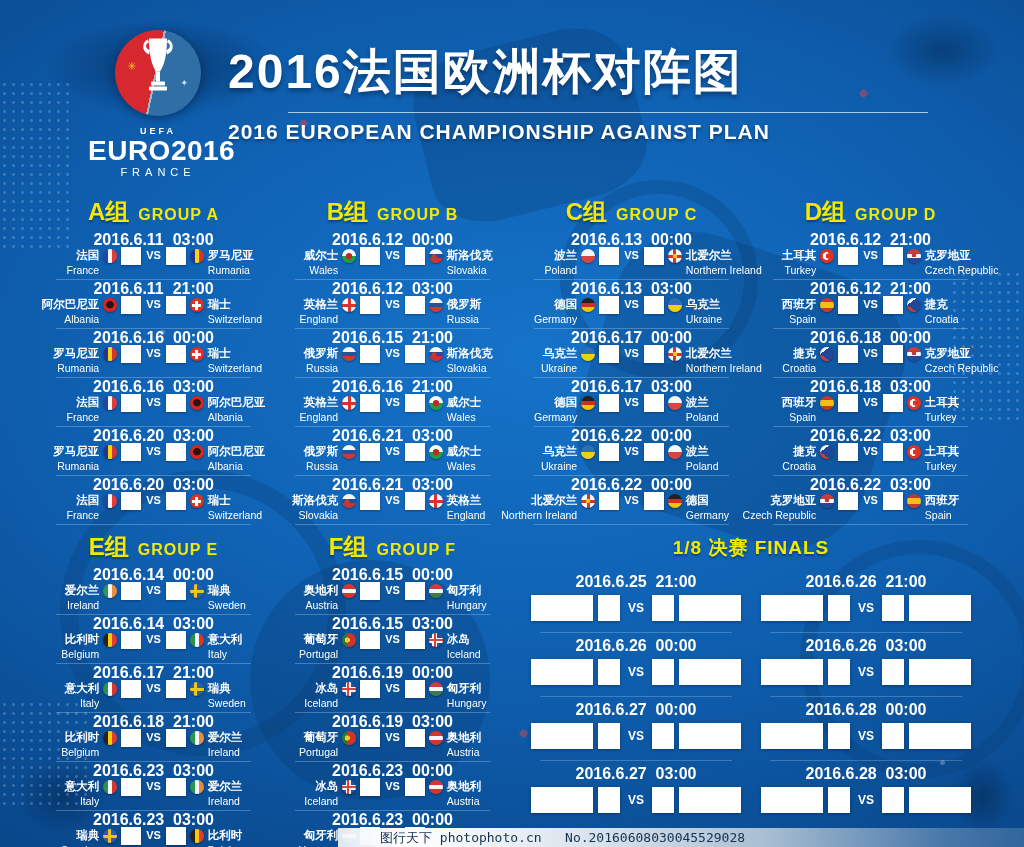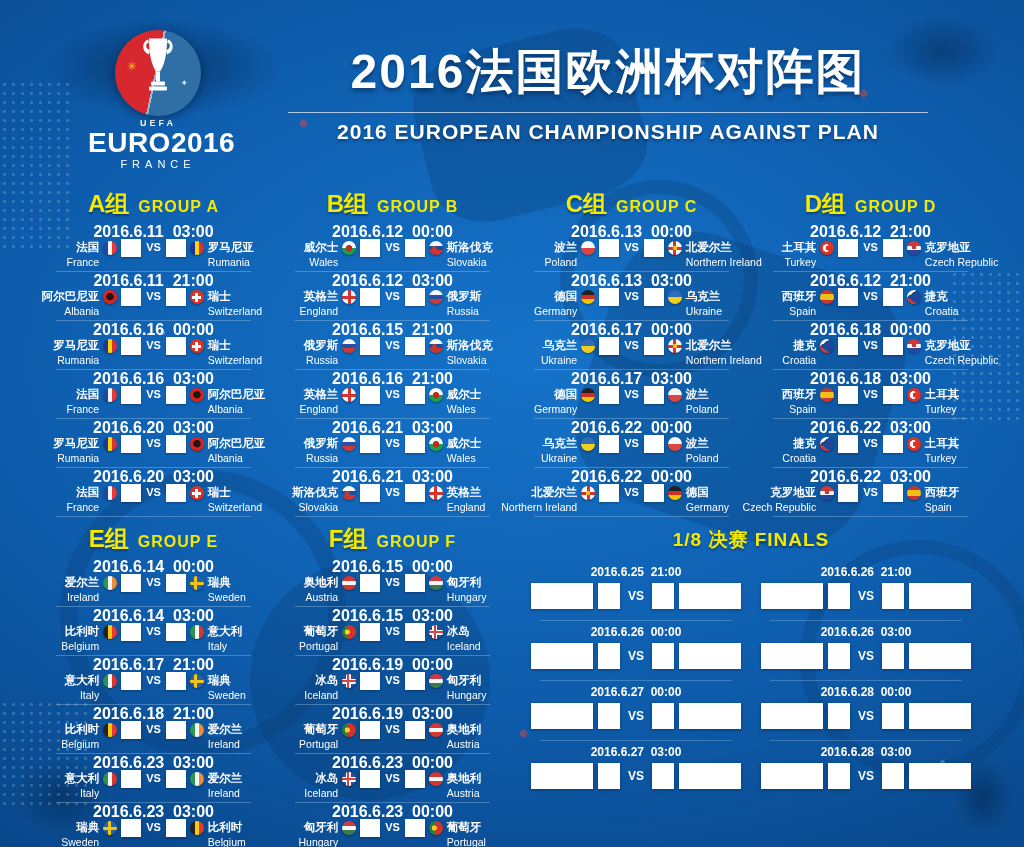--- a/index.html
+++ b/index.html
@@ -24,24 +24,24 @@
 
   
   .header{display:flex;padding:24px 36px 0 88px;position:relative;z-index:1;}
   .logo-block{width:140px;text-align:center;flex:none;}
   .logo-circle{width:86px;height:86px;border-radius:50%;margin:6px auto 2px;position:relative;
     background:linear-gradient(102deg,#d7282f 0 47%,#9db9cf 47% 49%,#2f6fa5 49%);
     box-shadow:0 3px 8px rgba(0,20,45,.45);}
   .logo-circle svg{position:absolute;left:50%;top:50%;transform:translate(-50%,-52%);}
   .logo-spark{position:absolute;font-size:11px;color:#f7d117;left:12px;top:30px;}
   .logo-spark2{position:absolute;font-size:9px;color:#cfe4f4;right:13px;top:48px;}
-  .logo-uefa{font-size:9px;letter-spacing:3px;color:#fff;font-weight:bold;margin-top:2px;}
+  .logo-uefa{font-size:9px;letter-spacing:3px;color:#fff;font-weight:bold;margin-top:10px;}
   .logo-euro{font-size:28px;font-weight:bold;color:#fff;letter-spacing:0.5px;line-height:1.05;}
   .logo-france{font-size:11px;color:#fff;letter-spacing:5px;margin-top:1px;}
-  .title-block{flex:1;text-align:center;padding-top:16px;}
+  .title-block{flex:1;text-align:left;padding-top:16px;}
   .title-cn{font-size:48px;font-weight:900;color:#fff;letter-spacing:2px;text-shadow:0 3px 4px rgba(0,10,30,.4);white-space:nowrap;}
   .title-rule{width:640px;height:1px;background:rgba(255,255,255,.65);margin:8px auto 7px;}
   .title-en{font-size:21px;font-weight:bold;color:#fff;letter-spacing:1px;text-shadow:0 2px 3px rgba(0,10,30,.4);white-space:nowrap;}
 
   
   .band{display:flex;padding:0 56px;gap:44px;position:relative;z-index:1;}
   .band1{margin-top:12px;}
   .group{flex:none;width:195px;}
   .group-header{text-align:center;margin:6px 0 3px;white-space:nowrap;}
   .group-cn{color:#f3ea00;font-size:24px;font-weight:900;margin-right:9px;text-shadow:0 2px 2px rgba(0,20,50,.4);}
@@ -55,21 +55,21 @@
   .team .cn{color:#fff;font-size:11.5px;font-weight:bold;white-space:nowrap;line-height:17px;}
   .team .en{color:#fff;font-size:10.5px;white-space:nowrap;line-height:12px;}
   .flag{width:14px;height:14px;border-radius:50%;flex:none;margin-top:2px;box-shadow:0 1px 2px rgba(0,10,30,.45);background-repeat:no-repeat;}
   .sbox{width:20px;height:18px;background:#fff;flex:none;margin-top:0;box-shadow:0 1px 2px rgba(0,10,30,.35);}
   .vs{color:#fff;font-weight:bold;font-size:11px;margin:2px 1px 0;flex:none;}
 
   
   .section-title{text-align:center;color:#f3ea00;font-weight:900;font-size:19px;letter-spacing:1px;white-space:nowrap;text-shadow:0 2px 2px rgba(0,20,50,.4);}
   .ko-match{border-bottom:1px solid rgba(175,208,235,.30);padding:4px 0 11px;}
   .ko-match.noline{border-bottom:none;}
-  .ko-date{color:#fff;font-weight:bold;font-size:12px;text-align:center;white-space:pre;margin-bottom:4px;}
+  .ko-date{color:#fff;font-weight:bold;font-size:16px;text-align:center;white-space:pre;margin-bottom:4px;}
   .ko-row{display:flex;align-items:center;justify-content:center;gap:5px;}
   .bbox{width:62px;height:26px;background:#fff;flex:none;box-shadow:0 1px 3px rgba(0,10,30,.35);}
   .smbox{width:22px;height:26px;background:#fff;flex:none;box-shadow:0 1px 3px rgba(0,10,30,.35);}
   .ko-vs{color:#fff;font-weight:bold;font-size:12px;margin:0 3px;}
 
   .r16{flex:1;min-width:0;}
   .r16 .section-title{margin:10px 0 8px;}
   .r16-cols{display:flex;gap:38px;padding:0 6px;}
   .ko-col{flex:1;min-width:0;}
 
@@ -932,13 +932,16 @@
         
       </div>
       <div class="final-sec">
         
         
         
       </div>
     </div>
   </div>
 
+  <div class="watermark">
+    <span>图行天下 photophoto.cn   No.20160608030045529028</span>
+  </div>
 </div>
 
 </body></html>

